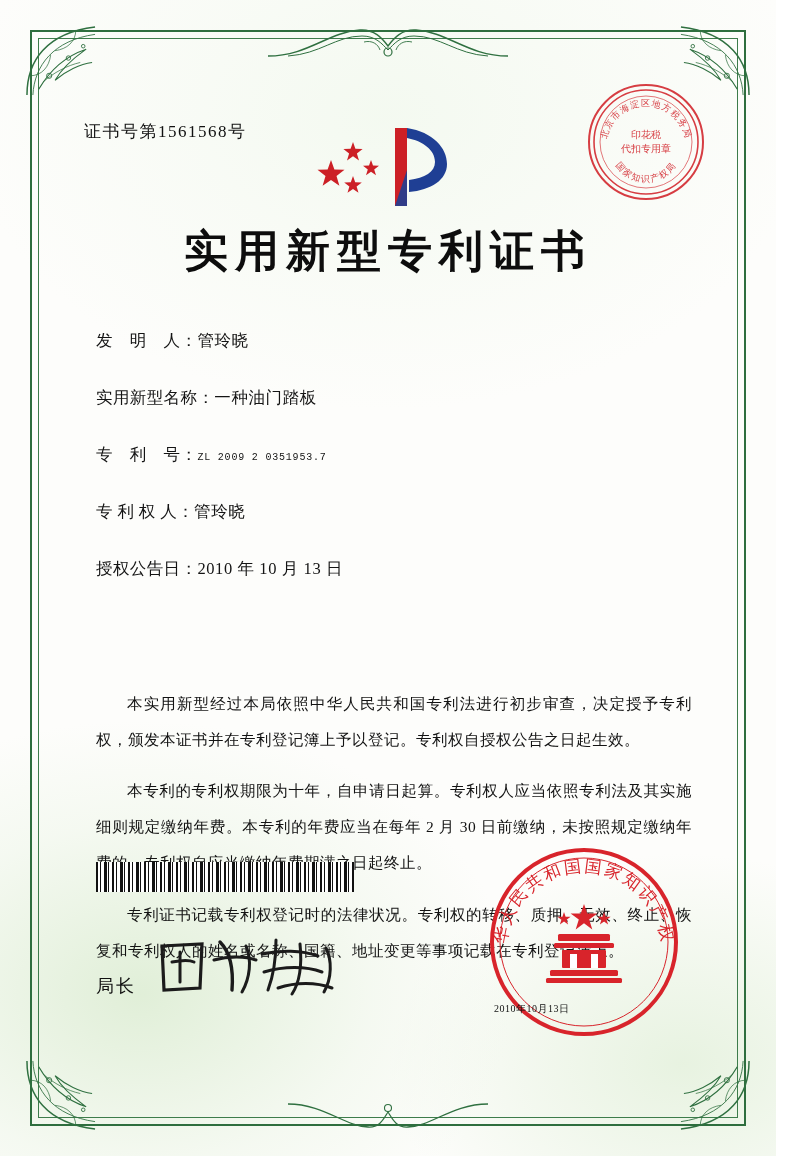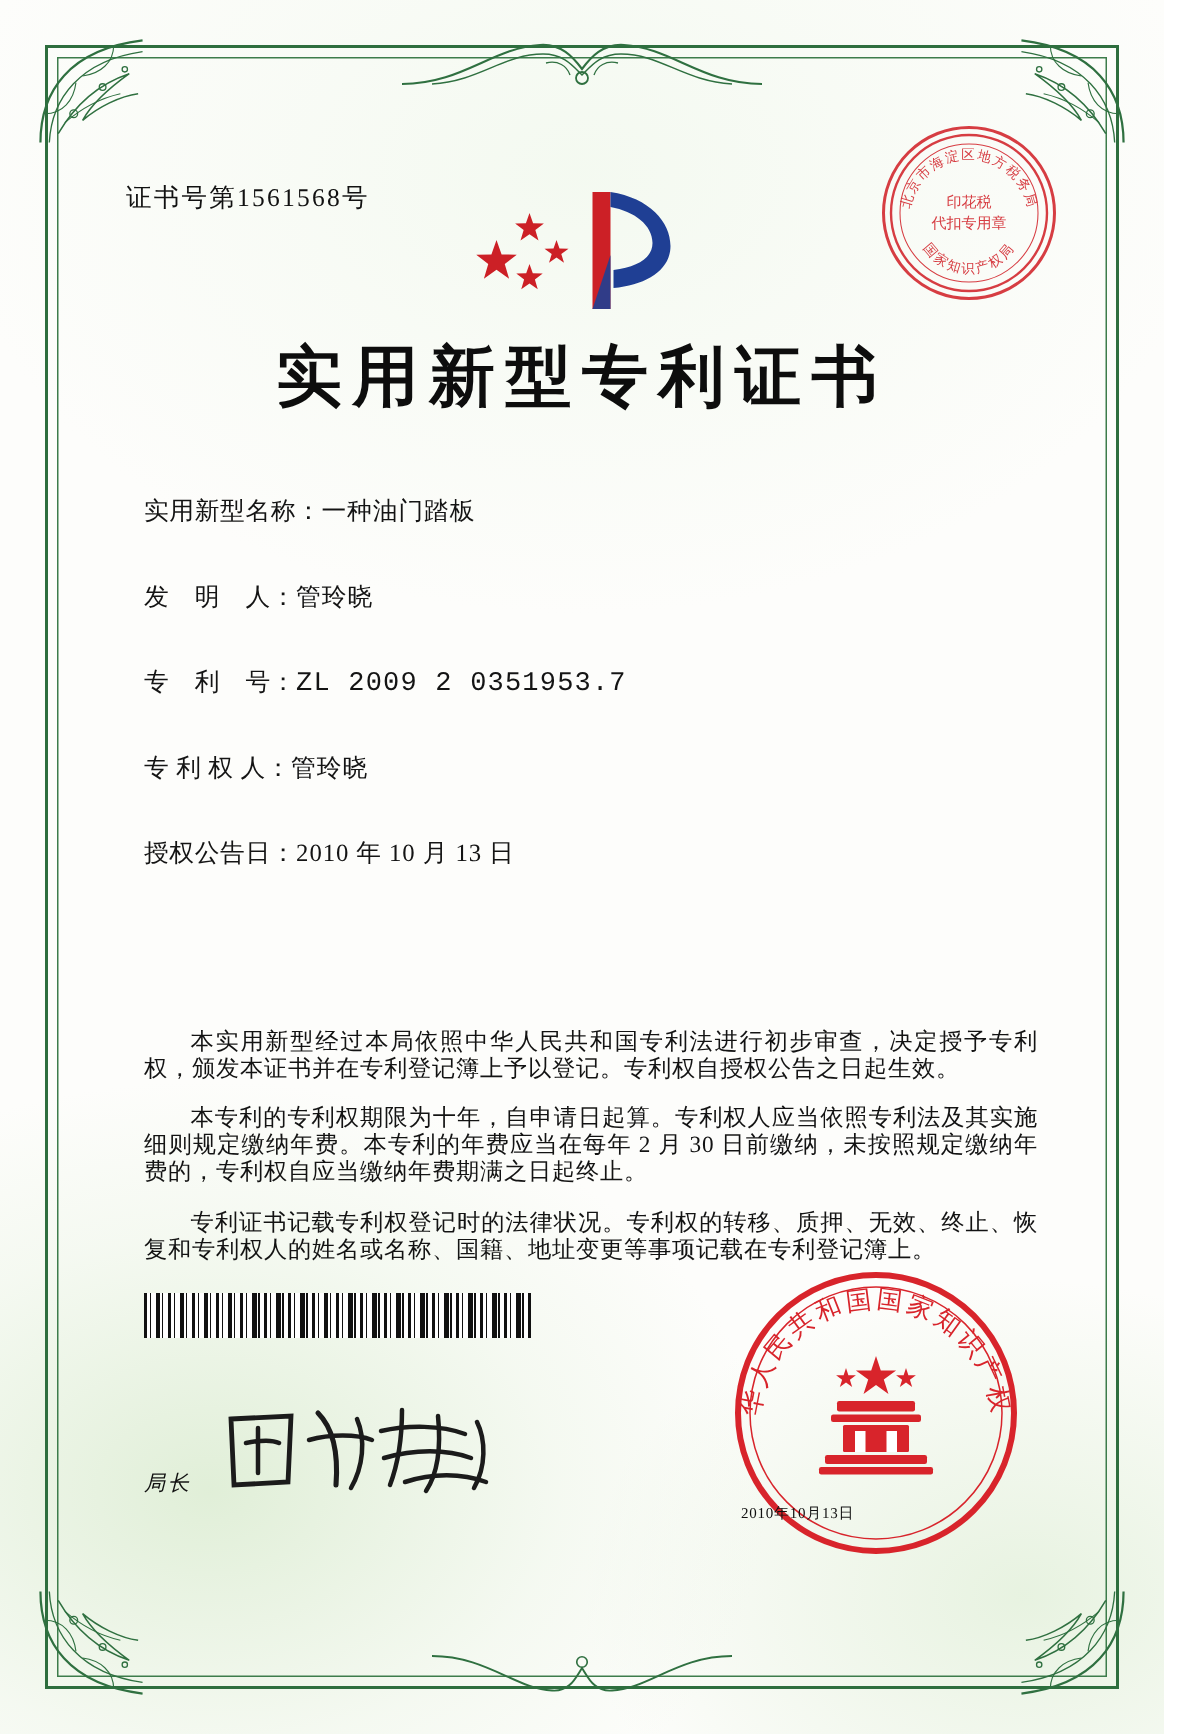--- a/index.html
+++ b/index.html
@@ -145,33 +145,33 @@
   }
   .field-label {
     display: inline-block;
   }
   .field-value {
     display: inline-block;
     letter-spacing: .6px;
   }
   .field-value.mono {
     font-family: "Liberation Mono", "DejaVu Sans Mono", monospace;
-    font-size: 18px;
+    font-size: 10px;
     letter-spacing: .8px;
   }
 
   .paragraphs {
     position: absolute;
     left: 34px;
     right: 22px;
     top: 608px;
   }
   .para {
     font-size: 15.5px;
-    line-height: 18px;
+    line-height: 36px;
     text-indent: 2em;
     text-align: justify;
     color: #131313;
     letter-spacing: .5px;
   }
 
   
   .barcode {
     position: absolute;
     left: 34px;
@@ -188,25 +188,24 @@
   }
 
   .signature-row {
     position: absolute;
     left: 34px;
     top: 868px;
     display: flex;
     align-items: flex-end;
   }
   .sig-label {
-    font-size: 14px;
+    font-size: 18px;
     letter-spacing: 2px;
     color: #111;
     padding-bottom: 6px;
-    font-style: italic;
   }
   .sig-mark {
     margin-left: 14px;
     width: 200px;
     height: 74px;
     color: #1b1b1b;
   }
   .sig-mark svg { display: block; width: 100%; height: 100%; }
 
   
@@ -354,24 +353,24 @@
         </text>
         <text x="56" y="52" font-size="10" fill="currentColor" text-anchor="middle" font-family="'DejaVu Serif',serif">印花税</text>
         <text x="56" y="66" font-size="10" fill="currentColor" text-anchor="middle" font-family="'DejaVu Serif',serif">代扣专用章</text>
       </svg>
     </div>
 
     <div class="main-title">实用新型专利证书</div>
 
     <div class="fields">
       <div class="field-row">
-        <span class="field-label">实用新型名称：</span><span class="field-value">一种油门踏板</span>
+        <span class="field-label">发　明　人：</span><span class="field-value">管玲晓</span>
       </div>
       <div class="field-row">
-        <span class="field-label">发　明　人：</span><span class="field-value">管玲晓</span>
+        <span class="field-label">实用新型名称：</span><span class="field-value">一种油门踏板</span>
       </div>
       <div class="field-row">
         <span class="field-label">专　利　号：</span><span class="field-value mono">ZL 2009 2 0351953.7</span>
       </div>
       <div class="field-row">
         <span class="field-label">专 利 权 人：</span><span class="field-value">管玲晓</span>
       </div>
       <div class="field-row">
         <span class="field-label">授权公告日：</span><span class="field-value">2010 年 10 月 13 日</span>
       </div>

